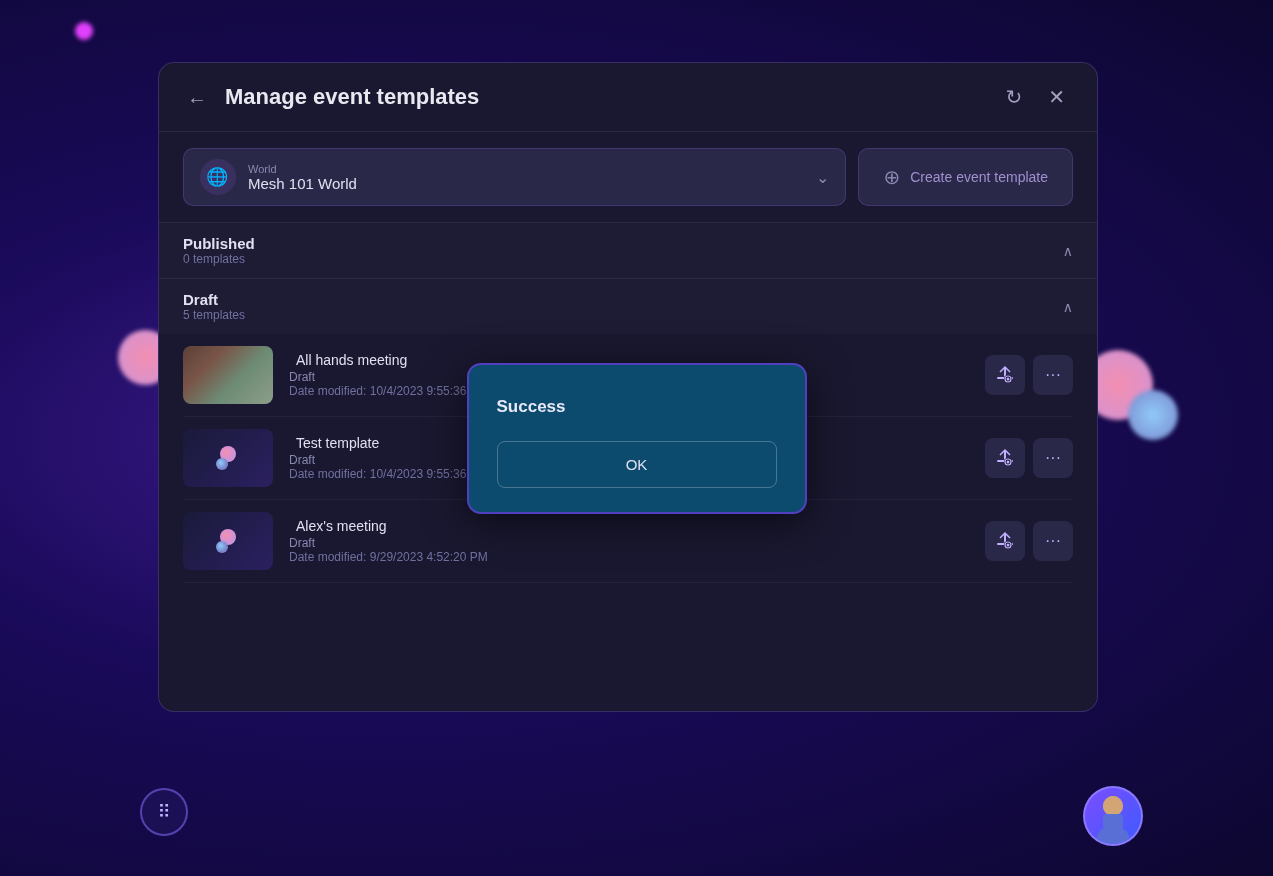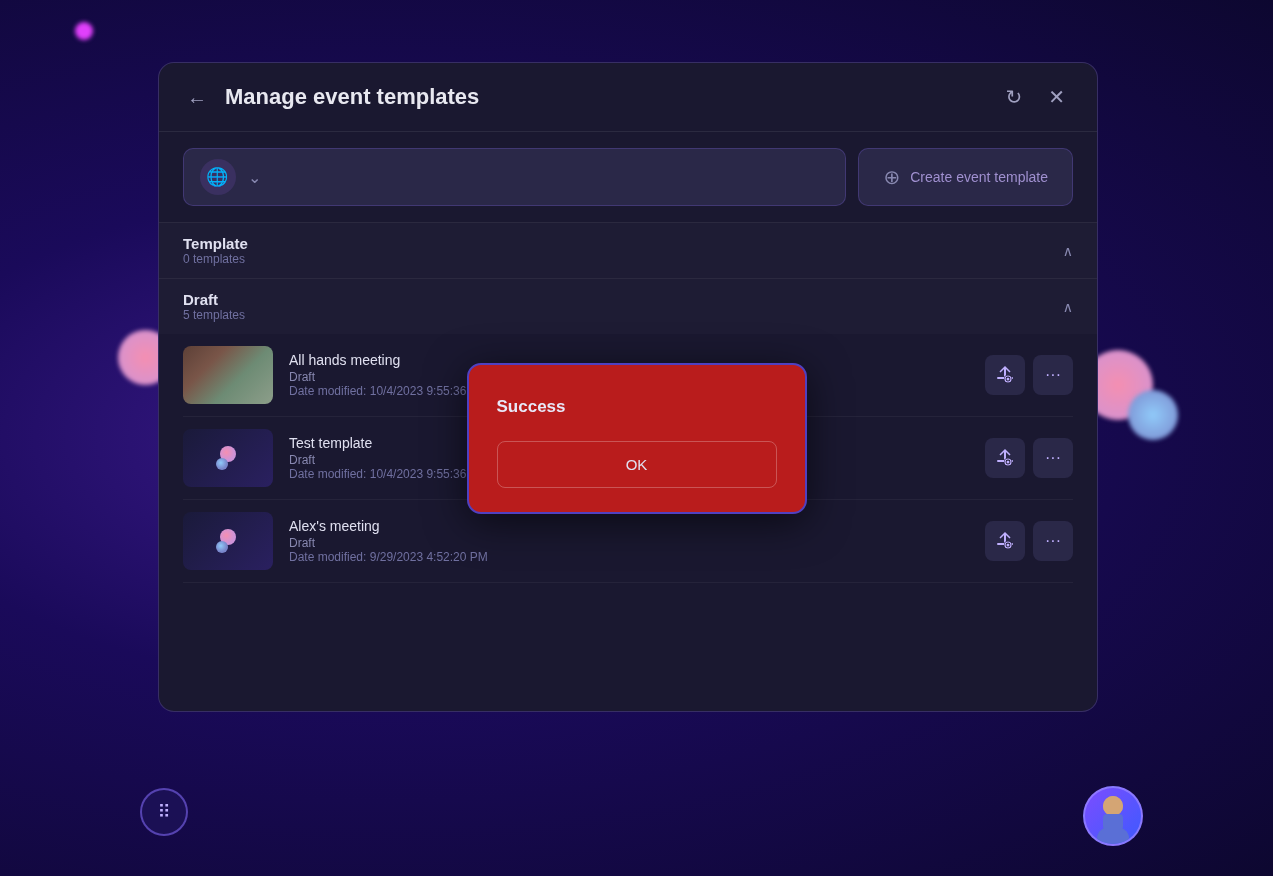--- a/index.html
+++ b/index.html
@@ -228,21 +228,21 @@
       align-items: center;
       justify-content: center;
     }
 
     .mesh-logo {
       width: 40px;
       height: 40px;
     }
 
     .template-info { flex: 1; }
-    .template-name { color: #e0e0f0; font-size: 14px; font-weight: 500; margin-bottom: 2px; }
+    .template-name { color: #e0e0f0; font-size: 14px; font-weight: 500; margin-bottom: 2px; margin-left: 7px; }
     .template-status { color: #8888b0; font-size: 12px; }
     .template-date { color: #7070a0; font-size: 12px; }
 
     .template-actions {
       display: flex;
       gap: 8px;
       align-items: center;
     }
 
     .action-btn {
@@ -264,21 +264,21 @@
       position: absolute;
       top: 0; left: 0; right: 0; bottom: 0;
       display: flex;
       align-items: center;
       justify-content: center;
       z-index: 100;
     }
 
     .modal {
       width: 340px;
-      background: #b91c1c;
+      background: #0c4a6e;
       border: 2px solid #5040c0;
       border-radius: 14px;
       padding: 32px 28px 24px;
       display: flex;
       flex-direction: column;
       gap: 16px;
       box-shadow: 0 8px 40px rgba(0,0,0,0.6);
     }
 
     .modal-title {
@@ -339,32 +339,36 @@
         <span>✕</span>
       </button>
     </div>
   </div>
 
   <div class="selector-row">
     <div class="world-selector">
       <div class="world-icon">
         <span>🌐</span>
       </div>
+      <div class="world-info">
+        <div class="world-label">World</div>
+        <div class="world-name">Mesh 101 World</div>
+      </div>
       <span class="chevron-icon">⌄</span>
     </div>
 
     <button class="create-btn">
       <span class="plus-icon">⊕</span>
       <span>Create event template</span>
     </button>
   </div>
 
   <div class="section-header">
     <div>
-      <div class="section-title">Template</div>
+      <div class="section-title">Published</div>
       <div class="section-sub">0 templates</div>
     </div>
     <span class="collapse-icon">∧</span>
   </div>
 
   <div class="section-header">
     <div>
       <div class="section-title">Draft</div>
       <div class="section-sub">5 templates</div>
     </div>

